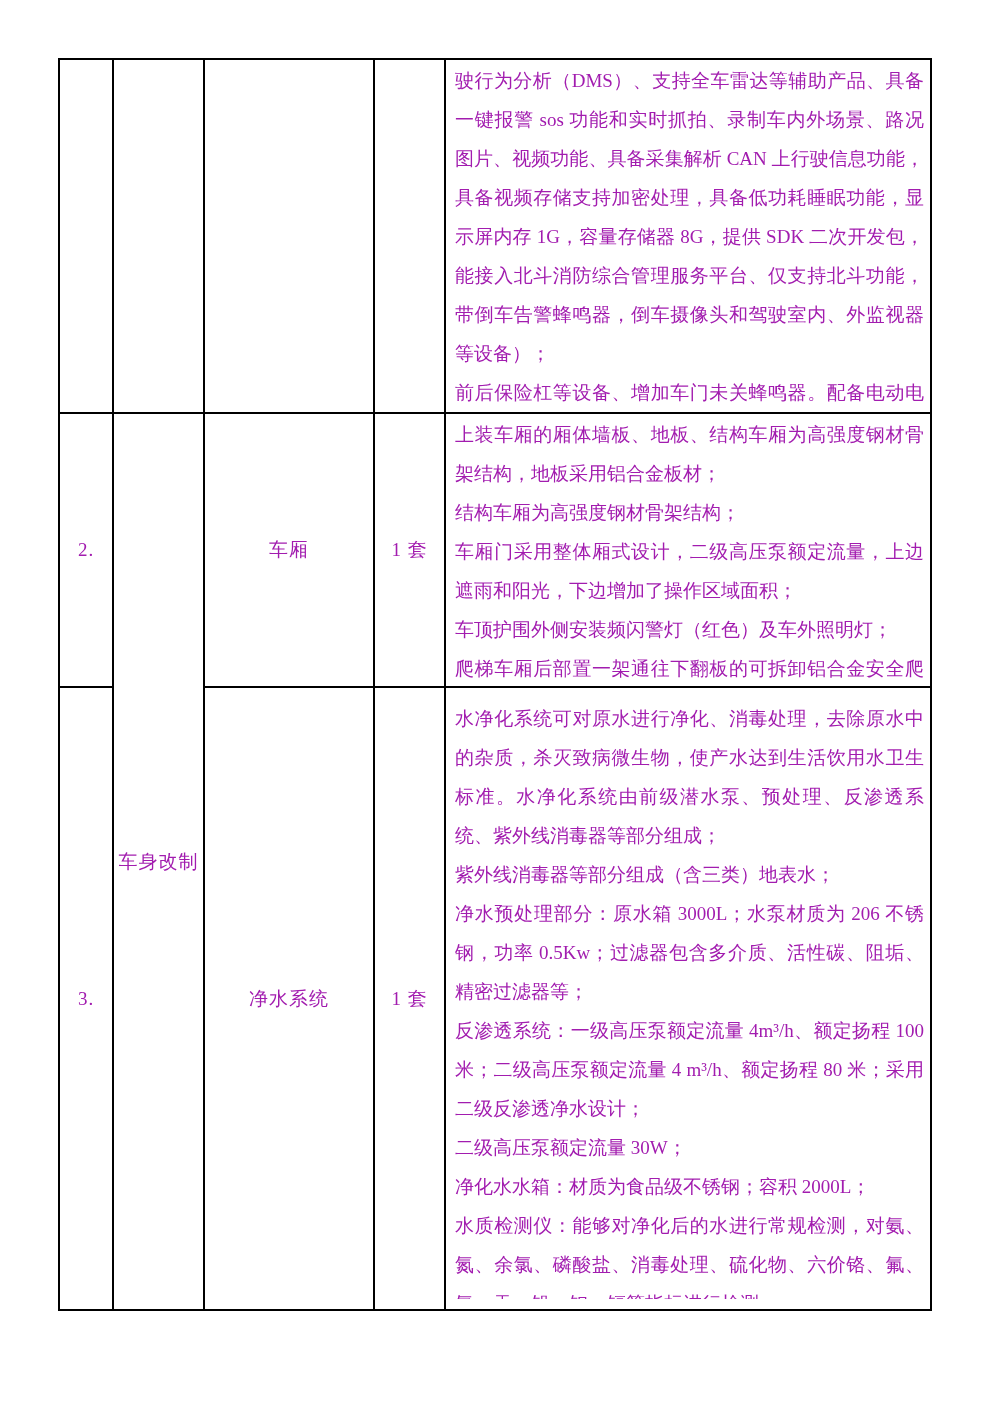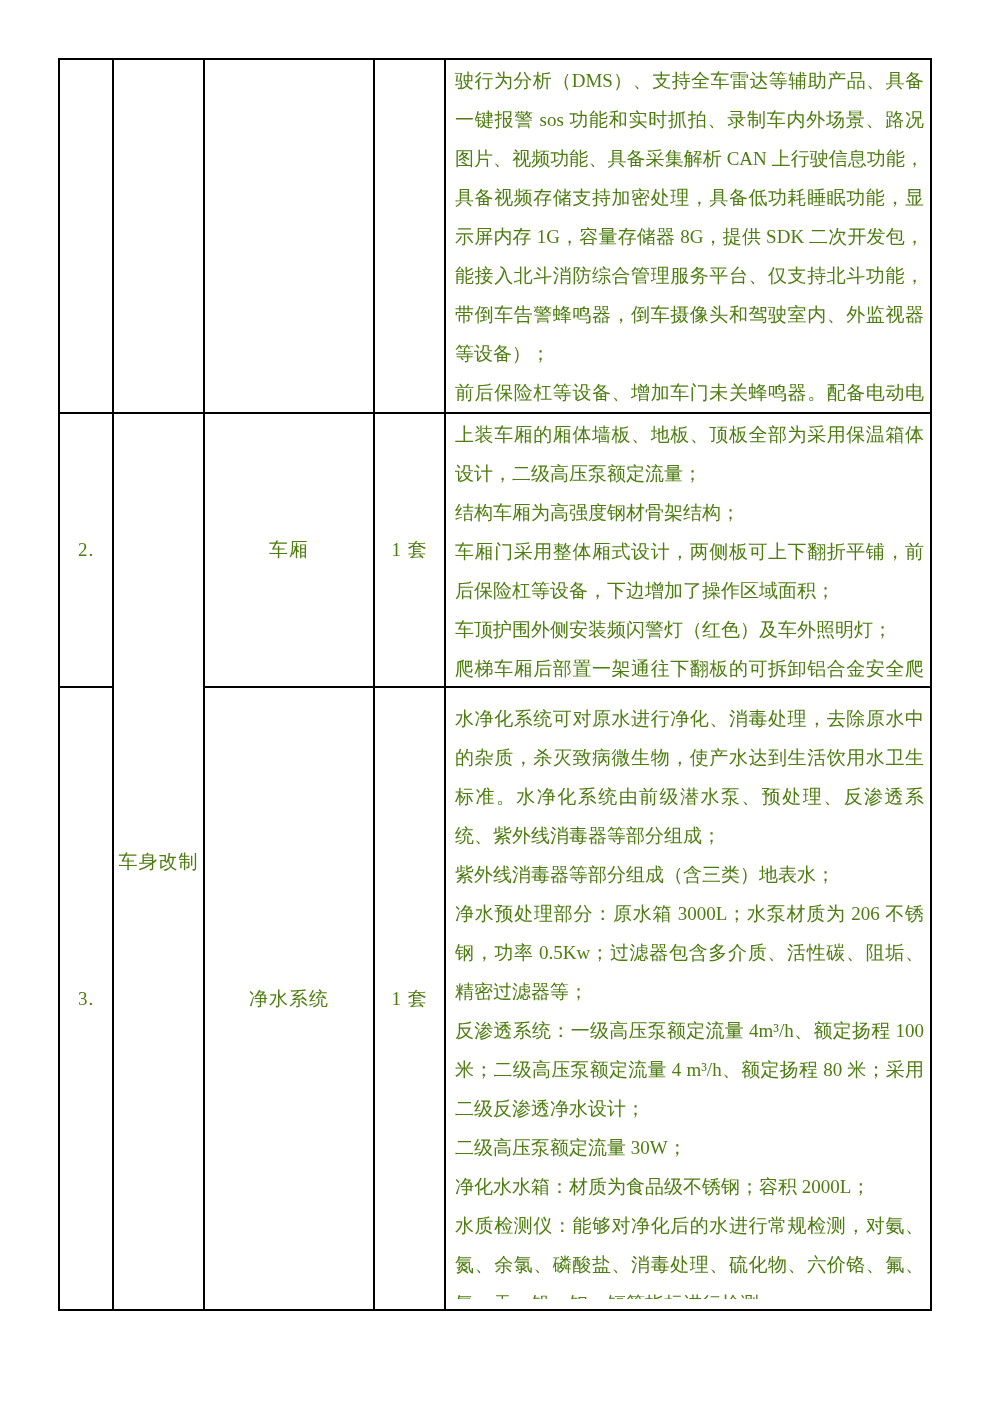--- a/index.html
+++ b/index.html
@@ -26,21 +26,21 @@
     top: 58px;
     border-collapse: collapse;
     table-layout: fixed;
     width: 872px;
   }
   table.spec-table td {
     border: 2px solid #000000;
     padding: 0;
     vertical-align: middle;
     font-size: 19px;
-    color: #4d7c0f;
+    color: #a21caf;
     overflow: hidden;
   }
   tr.row-1 { height: 354px; }
   tr.row-2 { height: 274px; }
   tr.row-3 { height: 623px; }
   td.c-seq, td.c-cat, td.c-item, td.c-qty {
     text-align: center;
     letter-spacing: 1px;
   }
   td.c-desc .desc-inner {
@@ -84,23 +84,23 @@
             </div>
         </td>
       </tr>
       <tr class="row-2">
         <td class="c-seq">2.</td>
         <td class="c-cat" rowspan="2">车身改制</td>
         <td class="c-item">车厢</td>
         <td class="c-qty">1 套</td>
         <td class="c-desc">
           <div class="desc-inner h2">
-              <p>上装车厢的厢体墙板、地板、顶板全部为采用保温箱体设计，二级高压泵额定流量；</p>
+              <p>上装车厢的厢体墙板、地板、结构车厢为高强度钢材骨架结构，地板采用铝合金板材；</p>
               <p>结构车厢为高强度钢材骨架结构；</p>
-              <p>车厢门采用整体厢式设计，两侧板可上下翻折平铺，前后保险杠等设备，下边增加了操作区域面积；</p>
+              <p>车厢门采用整体厢式设计，二级高压泵额定流量，上边遮雨和阳光，下边增加了操作区域面积；</p>
               <p>车顶护围外侧安装频闪警灯（红色）及车外照明灯；</p>
               <p>爬梯车厢后部置一架通往下翻板的可拆卸铝合金安全爬梯；</p>
             </div>
         </td>
       </tr>
       <tr class="row-3">
         <td class="c-seq">3.</td>
         <td class="c-item">净水系统</td>
         <td class="c-qty">1 套</td>
         <td class="c-desc">

